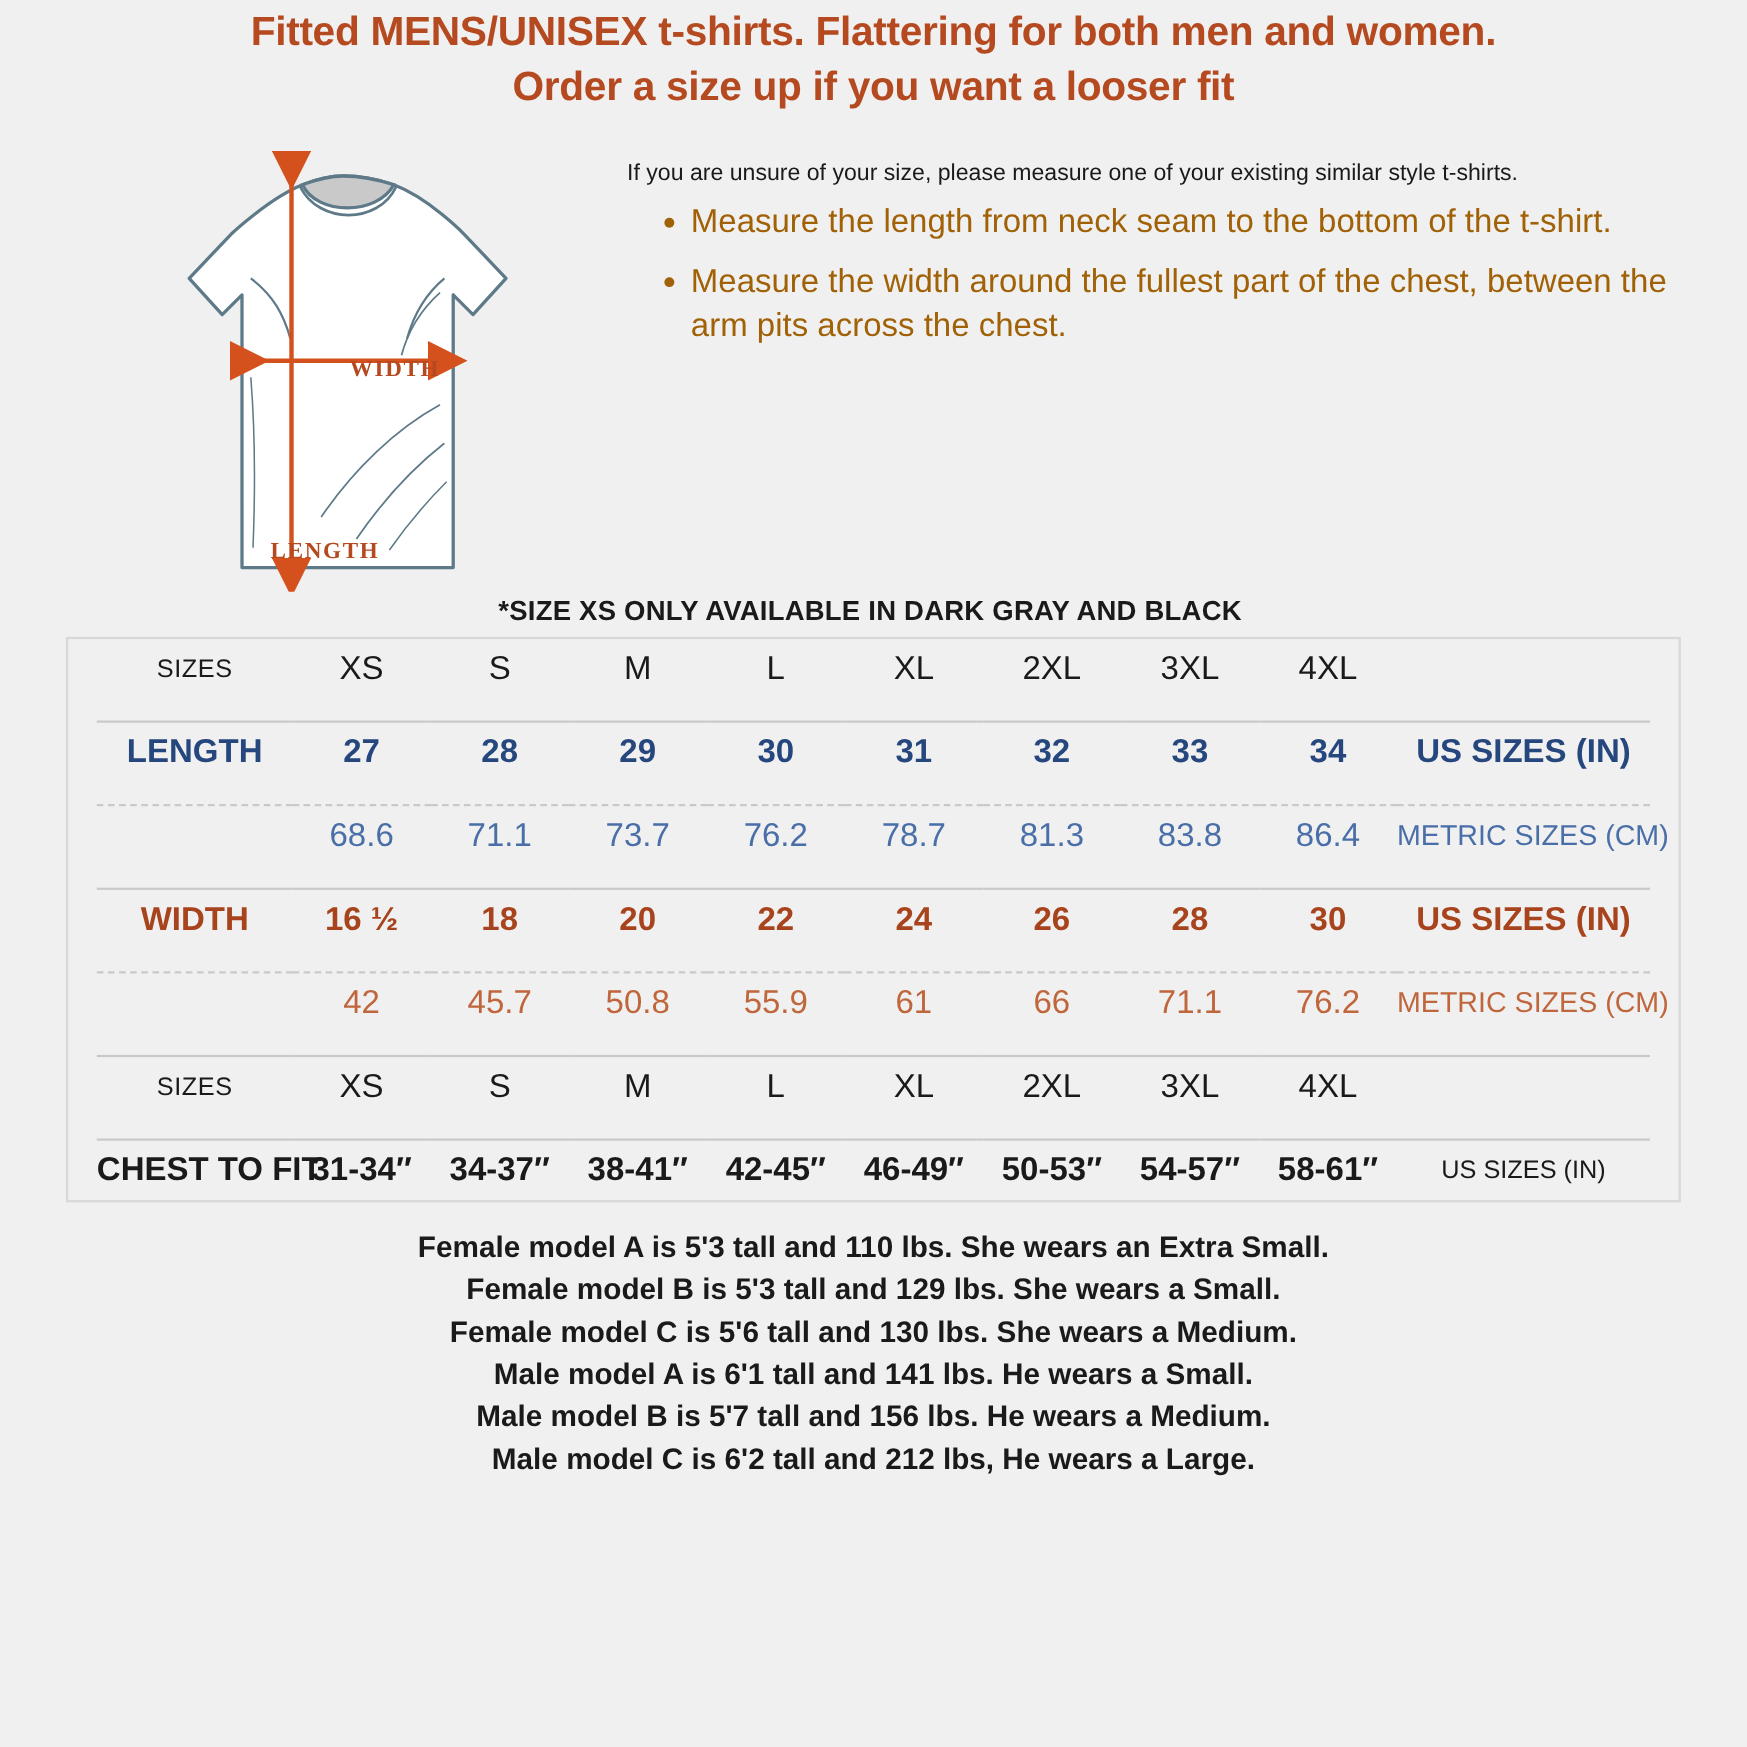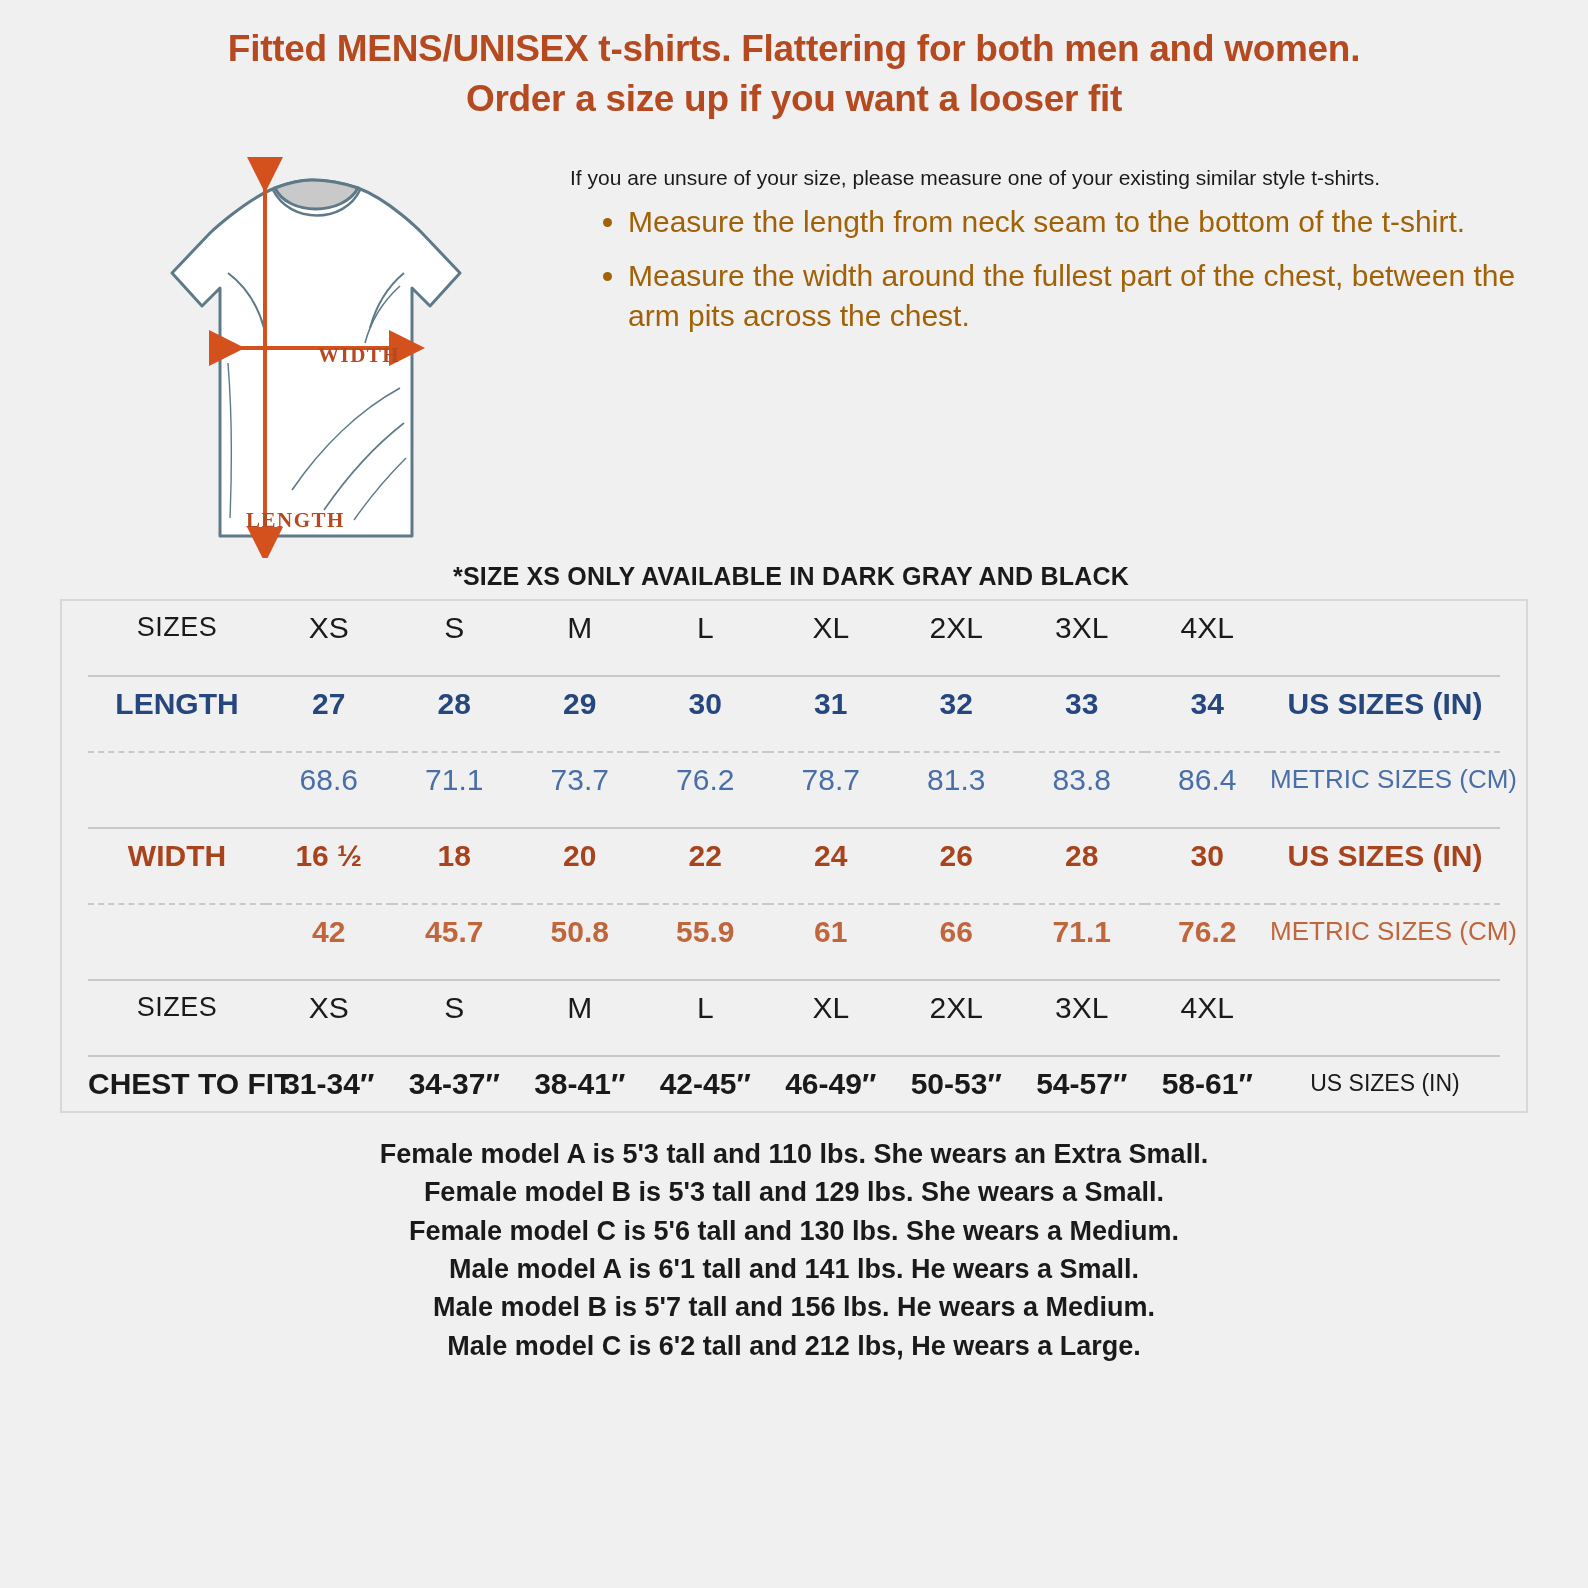--- a/index.html
+++ b/index.html
@@ -31,21 +31,21 @@
     color: #1a1a1a;
     margin: 18px 0 6px 0;
     line-height: 1.1;
   }
   .subtitle {
     text-align: center;
     font-size: 37px;
     font-weight: bold;
     color: #b5491f;
     line-height: 1.35;
-    margin: 24px 0 0 0;
+    margin: 4px 0 0 0;
     letter-spacing: -0.3px;
   }
 
   
   .upper {
     display: flex;
     align-items: flex-start;
     margin-top: 14px;
     height: 420px;
   }
@@ -111,25 +111,25 @@
     text-align: center;
   }
   td.rowtail {
     width: 230px;
     font-size: 23px;
     font-weight: bold;
     text-align: center;
   }
   td.rowtail.metric { font-weight: normal; font-size: 26px; }
   .sizes-row td { font-size: 32px; color: #1a1a1a; }
-  .sizes-row td.rowhead { font-size: 27px; font-weight: normal; letter-spacing: 0.5px;}
+  .sizes-row td.rowhead { font-size: 23px; font-weight: normal; letter-spacing: 0.5px;}
   .len-us td { color: #26477d; font-weight: bold; }
   .len-cm td { color: #4a6fa8; font-weight: normal; font-size: 28px;}
   .wid-us td { color: #a8441d; font-weight: bold; }
-  .wid-cm td { color: #c0663c; font-weight: bold; font-size: 28px;}
+  .wid-cm td { color: #c0663c; font-weight: normal; font-size: 28px;}
   .chest td { font-weight: bold; font-size: 29px; color: #1a1a1a;}
   .chest td.rowtail { font-weight: normal; font-size: 23px;}
   .solid-sep td { border-bottom: 2px solid #c9c9c9; height: 0; padding: 0; }
   .dash-sep td { border-bottom: 2px dashed #c9c9c9; height: 0; padding: 0; }
 
   
   .footer {
     text-align: center;
     margin-top: 22px;
   }

